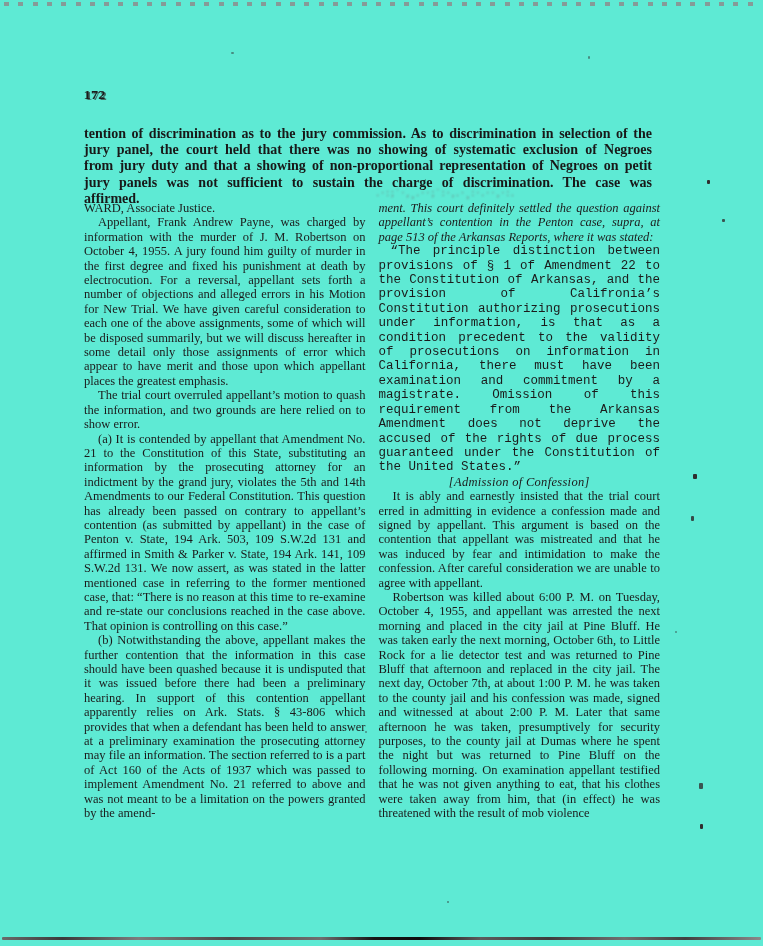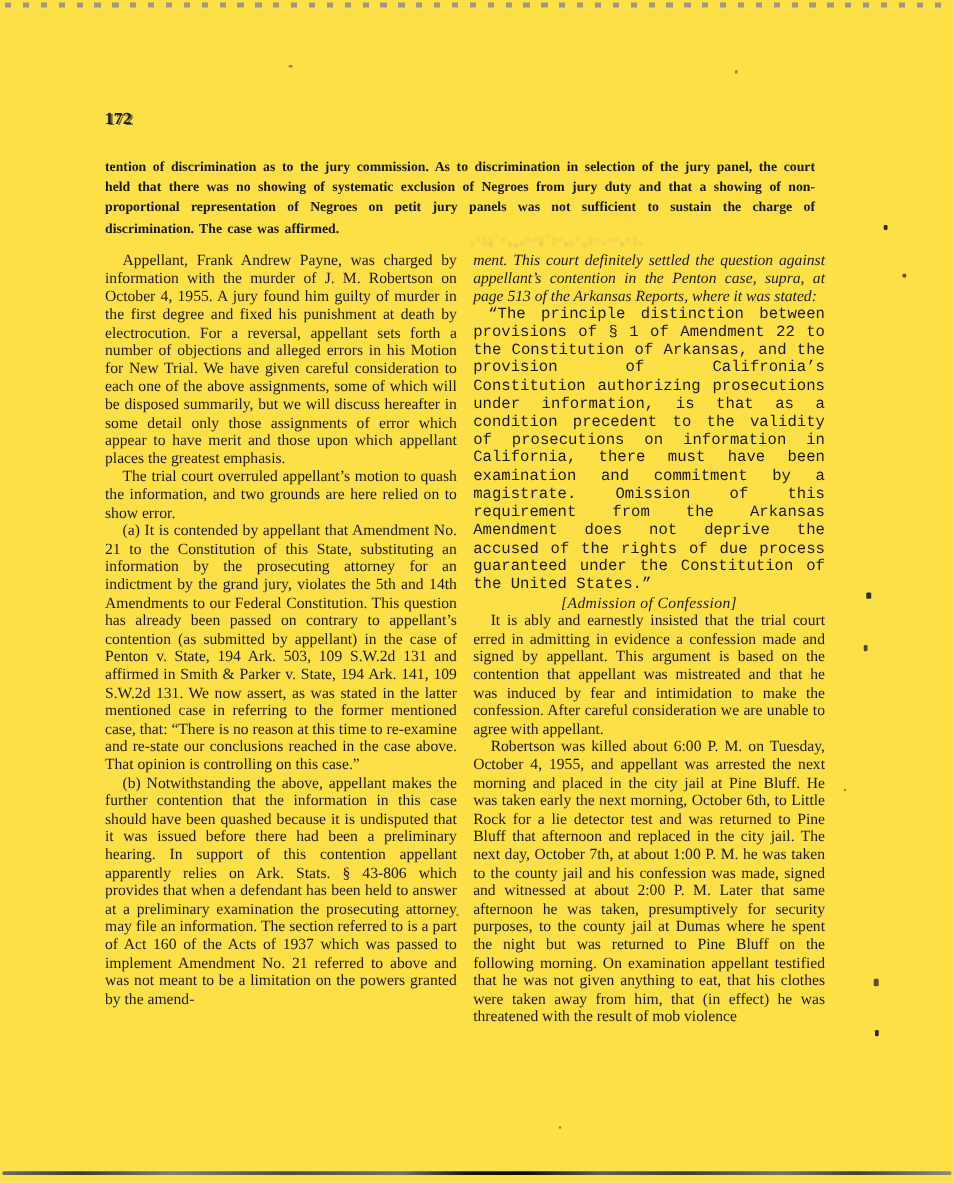--- a/index.html
+++ b/index.html
@@ -2,21 +2,21 @@
 <html><head>
 <meta charset="utf-8">
 <style>
   html, body { margin: 0; padding: 0; }
   body { background: #e8e8e6; }
 
   .page {
     position: relative;
     width: 763px;
     height: 946px;
-    background: #fde047;
+    background: #5eead4;
     font-family: "Liberation Serif", "DejaVu Serif", serif;
     color: #1b1b1b;
     overflow: hidden;
     -webkit-font-smoothing: antialiased;
   }
 
   
   .dotted-top {
     position: absolute;
     top: 2px; left: 4px; right: 4px;
@@ -51,21 +51,21 @@
     text-align: center;
     font-size: 14.5px; font-weight: bold;
     letter-spacing: 1.1px; word-spacing: 5px;
     color: #1f1f1f;
   }
 
   .headnote {
     position: absolute;
     top: 126px; left: 84px; width: 568px;
     margin: 0;
-    font-size: 11px; font-weight: bold;
+    font-size: 14px; font-weight: bold;
     line-height: 16.2px;
     text-align: justify;
     word-spacing: 1.5px;
     color: #181818;
   }
 
   .columns {
     position: absolute;
     top: 201px; left: 84px; width: 576px;
     display: flex;
@@ -122,20 +122,21 @@
 
   <div class="header">
     <span class="pageno">172</span>
   </div>
 
   <p class="headnote">tention of discrimination as to the jury commission.  As to discrimination in selection of the jury panel, the court held that there was no showing of systematic exclusion of Negroes from jury duty and that a showing of non-proportional representation of Negroes on petit jury panels was not sufficient to sustain the charge of discrimination.  The case was affirmed.</p>
 
   <div class="columns">
 
     <div class="col">
+      <p class="byline">WARD, Associate Justice.</p>
       <p class="indent">Appellant, Frank Andrew Payne, was charged by information with the murder of J. M. Robertson on October 4, 1955.  A jury found him guilty of murder in the first degree and fixed his punishment at death by electrocution.  For a reversal, appellant sets forth a number of objections and alleged errors in his Motion for New Trial.  We have given careful consideration to each one of the above assignments, some of which will be disposed summarily, but we will discuss hereafter in some detail only those assignments of error which appear to have merit and those upon which appellant places the greatest emphasis.</p>
       <p class="indent">The trial court overruled appellant’s motion to quash the information, and two grounds are here relied on to show error.</p>
       <p class="indent">(a) It is contended by appellant that Amendment No. 21 to the Constitution of this State, substituting an information by the prosecuting attorney for an indictment by the grand jury, violates the 5th and 14th Amendments to our Federal Constitution.  This question has already been passed on contrary to appellant’s contention (as submitted by appellant) in the case of Penton v. State, 194 Ark. 503, 109 S.W.2d 131 and affirmed in Smith &amp; Parker v. State, 194 Ark. 141, 109 S.W.2d 131.  We now assert, as was stated in the latter mentioned case in referring to the former mentioned case, that: “There is no reason at this time to re-examine and re-state our conclusions reached in the case above.  That opinion is controlling on this case.”</p>
       <p class="indent">(b) Notwithstanding the above, appellant makes the further contention that the information in this case should have been quashed because it is undisputed that it was issued before there had been a preliminary hearing.  In support of this contention appellant apparently relies on Ark. Stats. § 43-806 which provides that when a defendant has been held to answer at a preliminary examination the prosecuting attorney may file an information.  The section referred to is a part of Act 160 of the Acts of 1937 which was passed to implement Amendment No. 21 referred to above and was not meant to be a limitation on the powers granted by the amend-</p>
     </div>
 
     <div class="col right">
       <div class="smudge">.·:;˙·,¸.··;˙:·,.·¸:·.··,·:.</div>
       <p class="noindent">ment.  This court definitely settled the question against appellant’s contention in the Penton case, supra, at page 513 of the Arkansas Reports, where it was stated:</p>
       <p class="quote">“The principle distinction between provisions of § 1 of Amendment 22 to the Constitution of Arkansas, and the provision of Califronia’s Constitution authorizing prosecutions under information, is that as a condition precedent to the validity of prosecutions on information in California, there must have been examination and commitment by a magistrate.  Omission of this requirement from the Arkansas Amendment does not deprive the accused of the rights of due process guaranteed under the Constitution of the United States.”</p>

